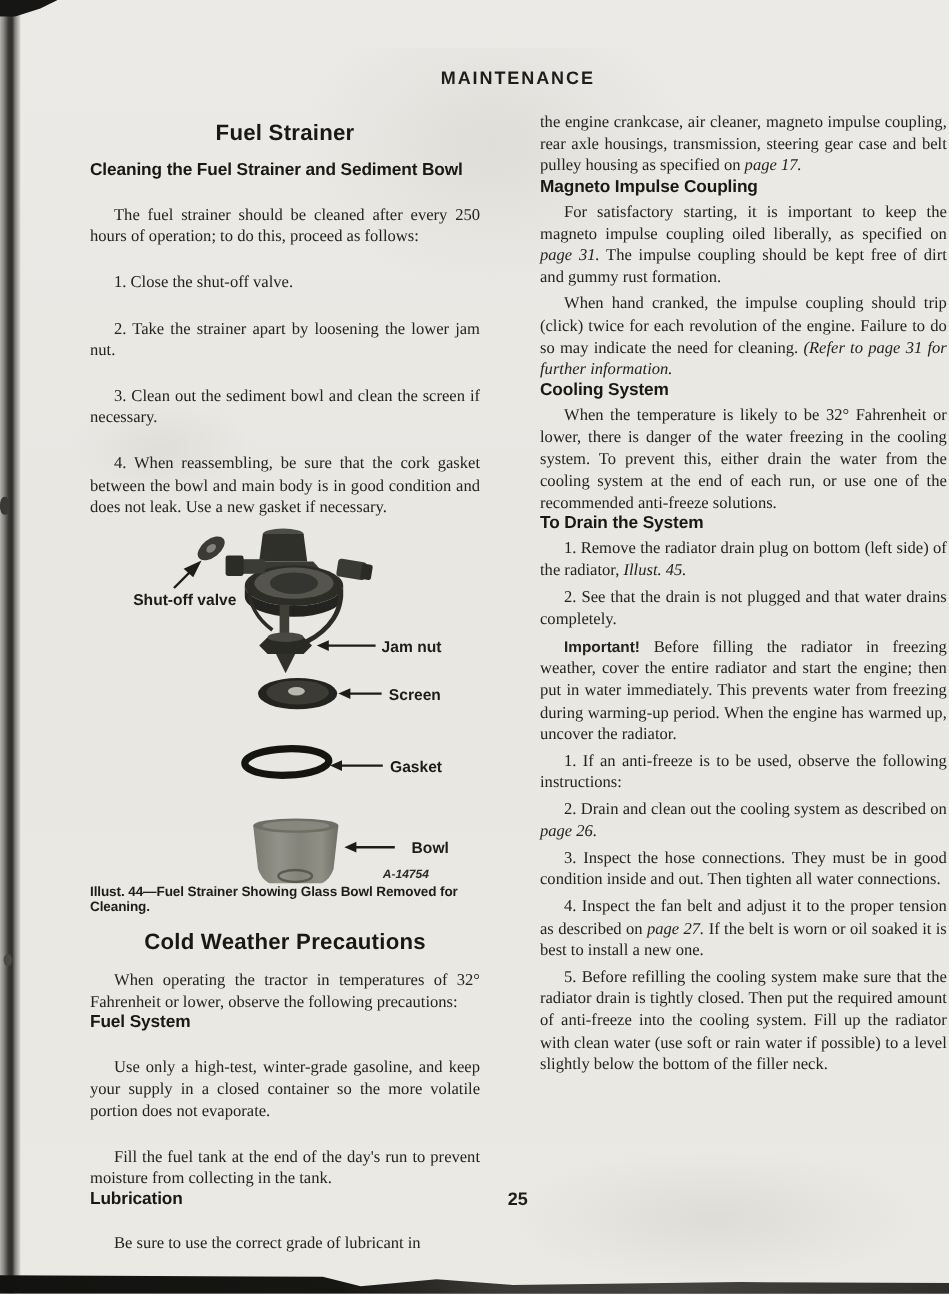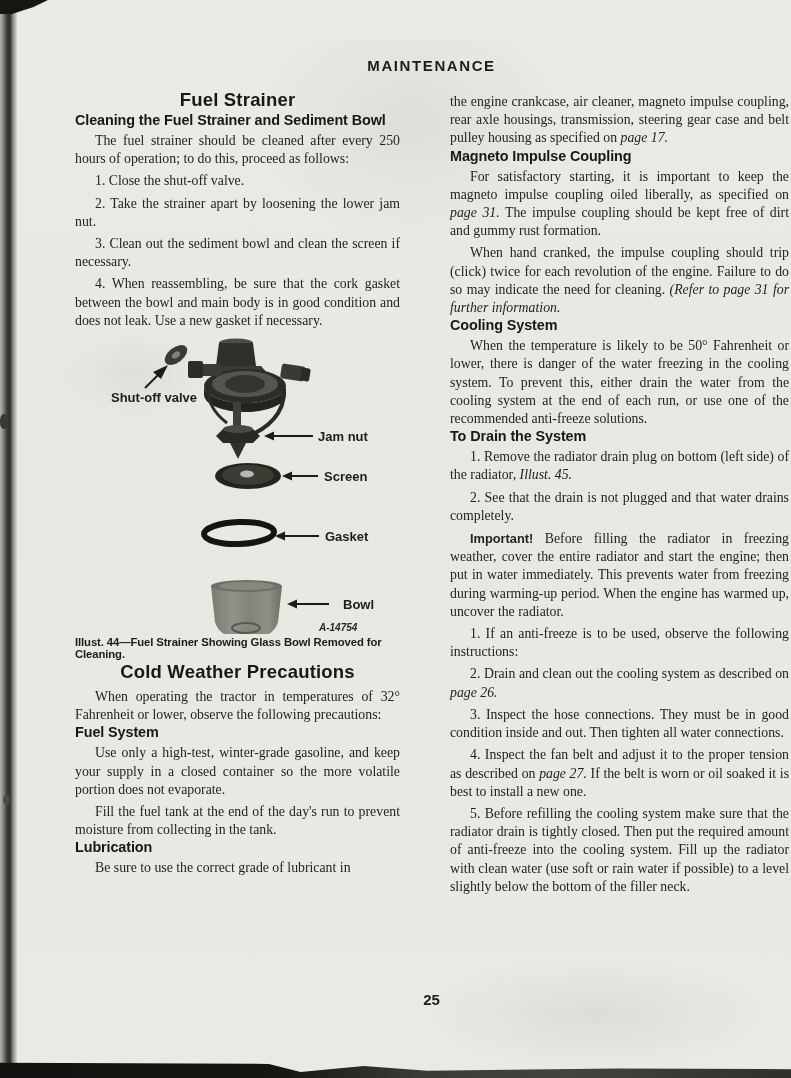--- a/index.html
+++ b/index.html
@@ -33,25 +33,25 @@
     font-family:"Liberation Sans", sans-serif; font-weight:700; font-size:15px; color:#1d1d1a; }
   
   .col { position:absolute; top:88px; }
   .col-left { left:75px; width:325px; }
   .col-right { left:450px; width:339px; }
   p { margin:0; font-size:13.8px; line-height:18.2px; text-align:justify; color:#242320; }
   .indent { text-indent:20px; }
   .noindent { text-indent:0; }
   .seg-i { font-style:italic; }
   .seg-b { font-family:"Liberation Sans", sans-serif; font-weight:700; font-size:12.8px; }
-  h1.section-title { margin:1px; font-family:"Liberation Sans", sans-serif; font-weight:700;
+  h1.section-title { margin:12px; font-family:"Liberation Sans", sans-serif; font-weight:700;
     font-size:18.5px; letter-spacing:0.2px; text-align:center; color:#181815; }
   h2.subhead { margin:0; font-family:"Liberation Sans", sans-serif; font-weight:700;
     font-size:14.4px; letter-spacing:-0.1px; color:#181815; }
-  .mt3{margin-top:3px}.mt4{margin-top:4px}.mt5{margin-top:5px}.mt6{margin-top:4px}
+  .mt3{margin-top:3px}.mt4{margin-top:4px}.mt5{margin-top:5px}.mt6{margin-top:20px}
   .mt7{margin-top:7px}.mt8{margin-top:8px}.mt12{margin-top:12px}
   
   .figure { position:relative; width:325px; height:300px; margin-top:4px; }
   .fig-label { position:absolute; font-family:"Liberation Sans", sans-serif; font-weight:700;
     font-size:13px; color:#1c1c19; white-space:nowrap; }
   .fig-ref { position:absolute; font-family:"Liberation Sans", sans-serif; font-weight:700;
     font-style:italic; font-size:10px; color:#2a2a26;text-align:right; }
   .caption { margin-top:2px; font-family:"Liberation Sans", sans-serif; font-weight:700;
     font-size:11.3px; letter-spacing:-0.1px; color:#1c1c19; }
 </style>
@@ -161,21 +161,21 @@
     <h2 class="subhead mt12">Lubrication</h2>
     <p class="indent mt6">Be sure to use the correct grade of lubricant in</p>
   </div>
 
   <div class="col col-right">
     <p class="noindent mt5"><span>the engine crankcase, air cleaner, magneto impulse coupling, rear axle housings, transmission, steering gear case and belt pulley housing as specified on </span><span class="seg-i">page 17.</span></p>
     <h2 class="subhead mt7">Magneto Impulse Coupling</h2>
     <p class="indent mt4"><span>For satisfactory starting, it is important to keep the magneto impulse coupling oiled liberally, as specified on </span><span class="seg-i">page 31.</span><span>  The impulse coupling should be kept free of dirt and gummy rust formation.</span></p>
     <p class="indent mt4"><span>When hand cranked, the impulse coupling should trip (click) twice for each revolution of the engine.  Failure to do so may indicate the need for cleaning.  </span><span class="seg-i">(Refer to page 31 for further information.</span></p>
     <h2 class="subhead mt8">Cooling System</h2>
-    <p class="indent mt4">When the temperature is likely to be 50° Fahrenheit or lower, there is danger of the water freezing in the cooling system.  To prevent this, either drain the water from the cooling system at the end of each run, or use one of the recommended anti-freeze solutions.</p>
+    <p class="indent mt4">When the temperature is likely to be 32° Fahrenheit or lower, there is danger of the water freezing in the cooling system.  To prevent this, either drain the water from the cooling system at the end of each run, or use one of the recommended anti-freeze solutions.</p>
     <h2 class="subhead mt8">To Drain the System</h2>
     <p class="indent mt4"><span>1.  Remove the radiator drain plug on bottom (left side) of the radiator, </span><span class="seg-i">Illust. 45.</span></p>
     <p class="indent mt4">2.  See that the drain is not plugged and that water drains completely.</p>
     <p class="indent mt5"><span class="seg-b">Important!</span><span>  Before filling the radiator in freezing weather, cover the entire radiator and start the engine; then put in water immediately.  This prevents water from freezing during warming-up period.  When the engine has warmed up, uncover the radiator.</span></p>
     <p class="indent mt4"><span>1.  If an anti-freeze is to be used, observe the following instructions:</span></p>
     <p class="indent mt4"><span>2.   Drain and clean out the cooling system as described on </span><span class="seg-i">page 26.</span></p>
     <p class="indent mt4"><span>3.  Inspect the hose connections.  They must be in good condition inside and out.  Then tighten all water connections.</span></p>
     <p class="indent mt4"><span>4.  Inspect the fan belt and adjust it to the proper tension as described on </span><span class="seg-i">page 27.</span><span>  If the belt is worn or oil soaked it is best to install a new one.</span></p>
     <p class="indent mt4"><span>5.  Before refilling the cooling system make sure that the radiator drain is tightly closed.  Then put the required amount of anti-freeze into the cooling system.  Fill up the radiator with clean water (use soft or rain water if possible) to a level slightly below the bottom of the filler neck.</span></p>
   </div>

